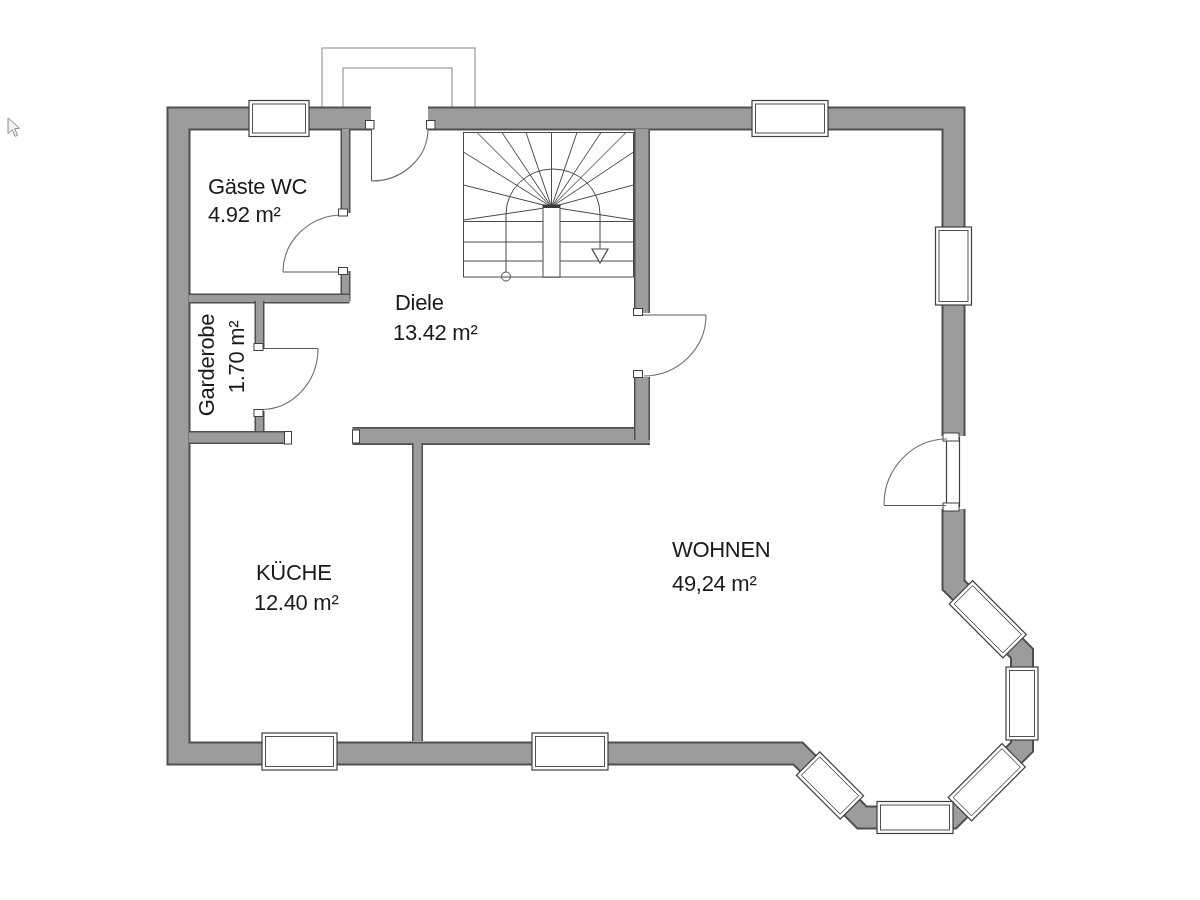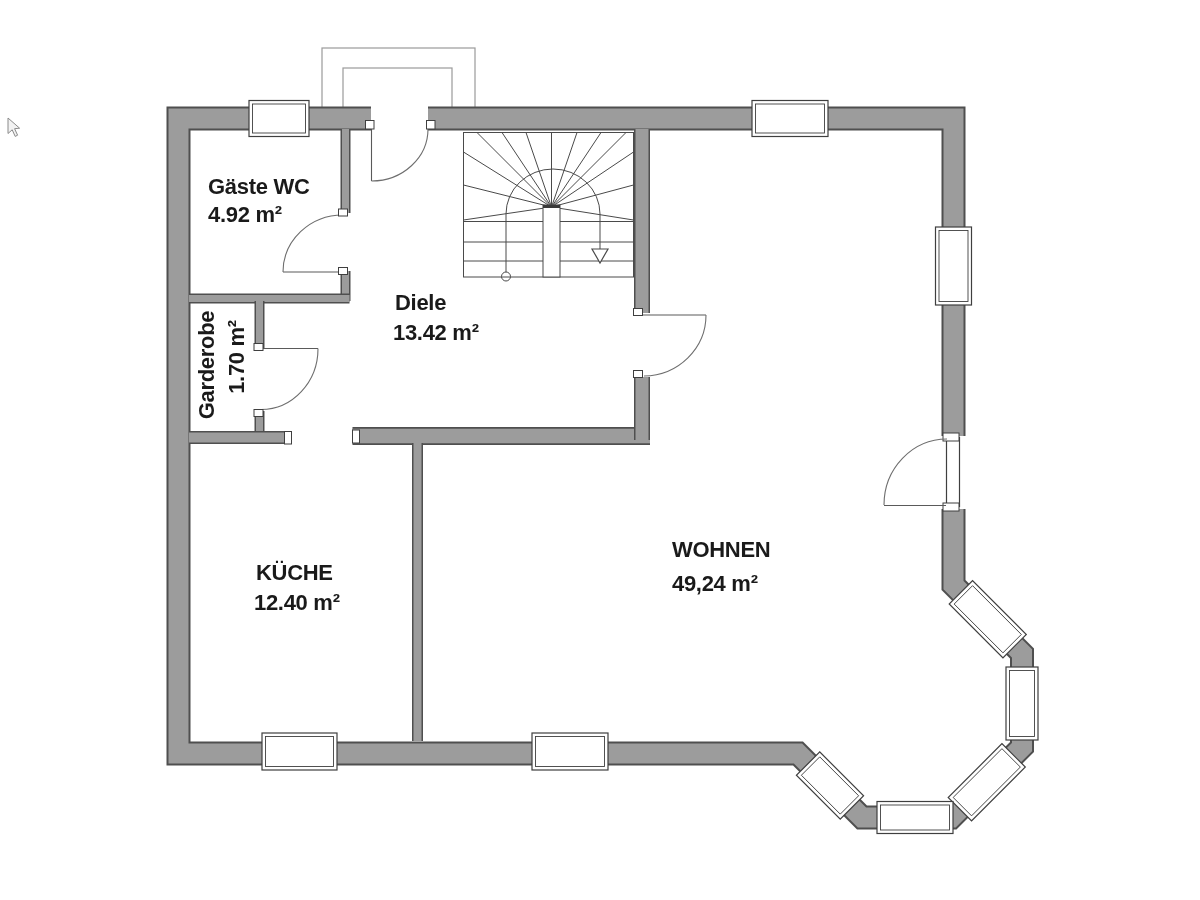--- a/index.html
+++ b/index.html
@@ -1,17 +1,17 @@
 <!DOCTYPE html>
 <html><head>
 <meta charset="utf-8">
 <style>
   html,body{margin:0;padding:0;background:#ffffff;}
   .plan{position:relative;width:1200px;height:900px;background:#fff;overflow:hidden;
-        font-family:"Liberation Sans","DejaVu Sans",sans-serif;font-weight:bold;}
+        font-family:"Liberation Sans","DejaVu Sans",sans-serif;}
   svg{display:block;}
   .wo{fill:none;stroke:#4f4f4f;stroke-linejoin:miter;}   
   .wf{fill:none;stroke:#9c9c9c;stroke-linejoin:miter;}   
   .thin{stroke:#4a4a4a;stroke-width:1;fill:none;}
   .win{fill:#ffffff;stroke:#3f3f3f;stroke-width:1.2;}
   .win2{fill:none;stroke:#3f3f3f;stroke-width:0.9;}
   .cap{fill:#ffffff;stroke:#3f3f3f;stroke-width:1;}
   .arc{fill:none;stroke:#6e6e6e;stroke-width:1.1;}
   .leaf{fill:none;stroke:#5a5a5a;stroke-width:1.1;}
   .porch{fill:none;stroke:#9a9a9a;stroke-width:1.2;}

